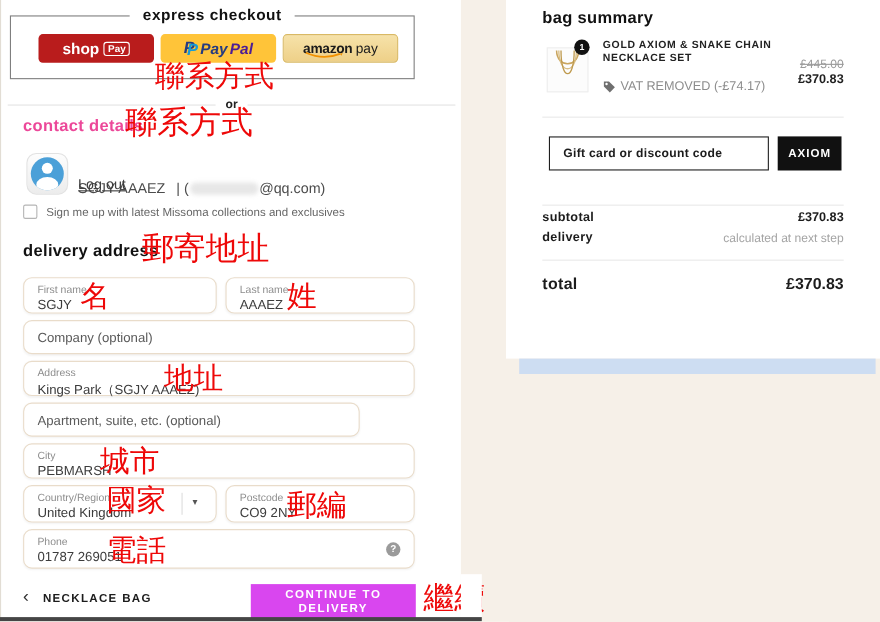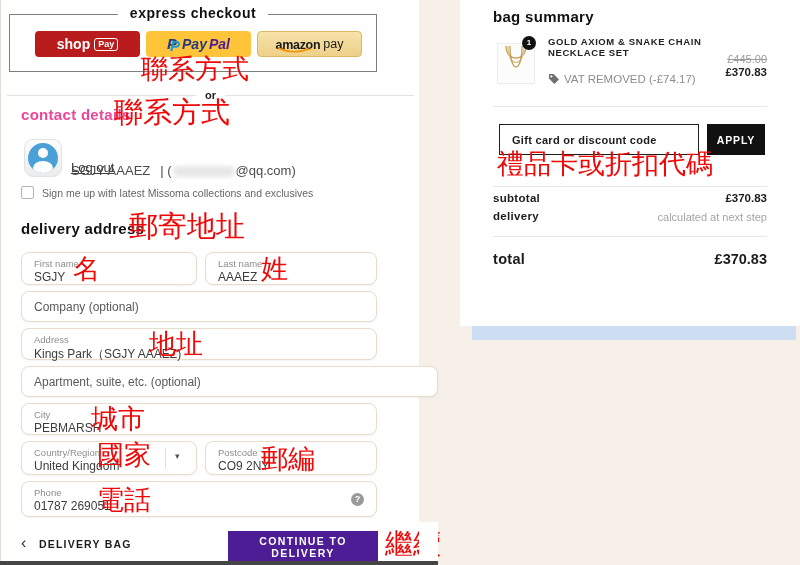--- a/index.html
+++ b/index.html
@@ -66,21 +66,21 @@
   .flabel { display:block; font-size:9.5px; color:#8d8d8d; margin:5px 0 0 12px; }
   .fvalue { display:block; font-size:12px; color:#3c3c3c; margin:1px 0 0 12px; white-space:nowrap; }
   .field input { width:100%; height:100%; border:none; outline:none; background:transparent; font-family:"Liberation Sans",sans-serif;
     font-size:12px; color:#3c3c3c; padding-left:12px; }
   .field input::placeholder { color:#5a5a5a; opacity:1; }
 
   .f-first   { left:20px;  top:252px; width:176px; height:33px; }
   .f-last    { left:204px; top:252px; width:172px; height:33px; }
   .f-company { left:20px;  top:291px; width:356px; height:31px; }
   .f-address { left:20px;  top:328px; width:356px; height:32px; }
-  .f-apart   { left:20px;  top:366px; width:417px; height:31px; }
+  .f-apart   { left:20px;  top:366px; width:306px; height:31px; }
   .f-city    { left:20px;  top:403px; width:356px; height:32px; }
   .f-country { left:20px;  top:441px; width:176px; height:34px; }
   .f-post    { left:204px; top:441px; width:172px; height:34px; }
   .f-phone   { left:20px;  top:481px; width:356px; height:36px; }
 
   .country-sep { position:absolute; left:143px; top:6px; bottom:6px; width:1px; background:#ddd; }
   .country-caret { position:absolute; left:153px; top:9px; font-size:9px; color:#555; }
   .help-icon { position:absolute; right:12px; top:11px; width:13px; height:13px; border-radius:50%; background:#9a9a9a; color:#fff;
     font-size:9px; font-weight:bold; text-align:center; line-height:13px; cursor:pointer; }
 
@@ -88,21 +88,21 @@
   .ann-last  { left:260px; top:255px; }
   .ann-addr  { left:148px; top:330px; }
   .ann-city  { left:90px;  top:405px; }
   .ann-country { left:96px; top:441px; }
   .ann-post  { left:260px; top:445px; }
   .ann-phone { left:96px;  top:486px; }
 
   
   .back-chevron { position:absolute; left:20px; top:534px; font-size:16px; color:#333; }
   .back-label { position:absolute; left:38px; top:538px; font-size:10.5px; font-weight:bold; letter-spacing:1.2px; color:#1c1c1c; cursor:pointer; }
-  .continue-btn { position:absolute; left:227px; top:531px; width:150px; height:31px; background:#4c1d95; color:#fff; border:none;
+  .continue-btn { position:absolute; left:227px; top:531px; width:150px; height:31px; background:#d946ef; color:#fff; border:none;
     font-family:"Liberation Sans",sans-serif; font-size:10.5px; font-weight:bold; letter-spacing:1.4px; cursor:pointer; }
   .ann-continue { left:384px; top:529px; font-size:28px; }
 
   
   .h-bag { position:absolute; left:33px; top:8px; font-size:15px; font-weight:bold; color:#111; letter-spacing:.3px; }
   .thumb { position:absolute; left:37px; top:43px; width:38px; height:41px; border:1px solid #ededed; background:#fcfcfc; }
   .qty-badge { position:absolute; left:62px; top:36px; width:14px; height:14px; border-radius:50%; background:#111; color:#fff;
     font-size:8px; font-weight:bold; text-align:center; line-height:14px; }
   .item-name { position:absolute; left:88px; top:37px; width:190px; font-size:9.5px; font-weight:bold; letter-spacing:.6px;
     line-height:10.5px; color:#222; }
@@ -227,21 +227,21 @@
 
     <div class="ann ann-first">名</div>
     <div class="ann ann-last">姓</div>
     <div class="ann ann-addr">地址</div>
     <div class="ann ann-city">城市</div>
     <div class="ann ann-country">國家</div>
     <div class="ann ann-post">郵編</div>
     <div class="ann ann-phone">電話</div>
 
     <span class="back-chevron">‹</span>
-    <span class="back-label">DELIVERY BAG</span>
+    <span class="back-label">NECKLACE BAG</span>
     <button class="continue-btn">CONTINUE TO DELIVERY</button>
     <div class="ann ann-continue">繼續</div>
   </div>
 
   <div class="footer-patch"></div>
   <div class="bottom-strip"></div>
 
   <div class="right-panel">
     <div class="h-bag">bag summary</div>
 
@@ -261,31 +261,30 @@
         <circle cx="3.4" cy="3.4" r="1.1" fill="#fff"></circle>
       </svg>
       <span class="vat-text">VAT REMOVED (-£74.17)</span>
     </div>
     <div class="price-old">£445.00</div>
     <div class="price-new">£370.83</div>
 
     <div class="rdiv rdiv1"></div>
 
     <input class="gift-input" placeholder="Gift card or discount code" style="">
-    <button class="apply-btn">APPLY</button>
+    <button class="apply-btn">AXIOM</button>
 
     <div class="rdiv rdiv2"></div>
 
     <span class="t-row-label sub-l">subtotal</span>
     <span class="t-row-val sub-v">£370.83</span>
     <span class="t-row-label del-l">delivery</span>
     <span class="t-row-val del-v">calculated at next step</span>
 
     <div class="rdiv rdiv3"></div>
 
     <span class="t-row-label tot-l">total</span>
     <span class="t-row-val tot-v">£370.83</span>
   </div>
 
-  <div class="ann ann-gift">禮品卡或折扣代碼</div>
   <div class="blue-strip"></div>
 
 </div>
 
 </body></html>

